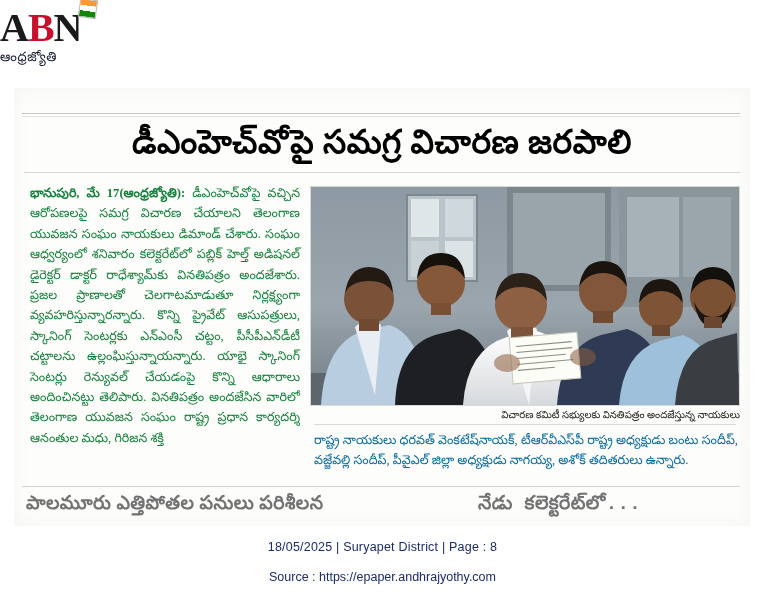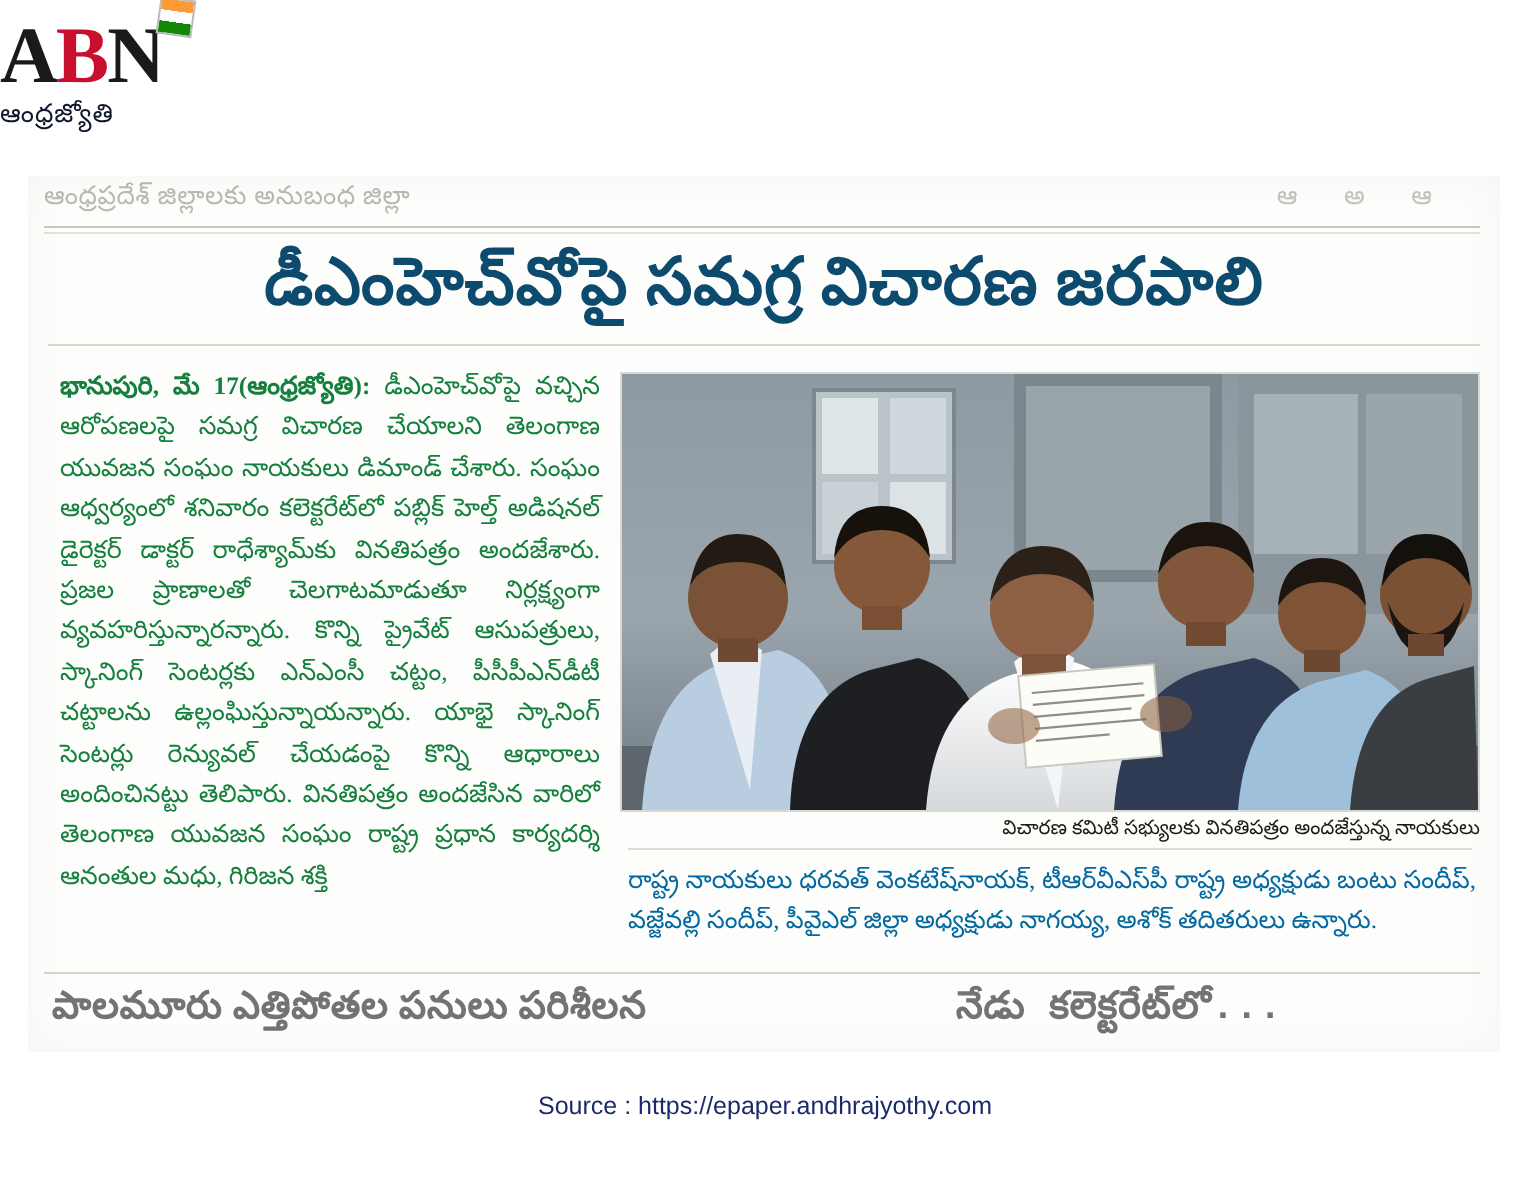--- a/index.html
+++ b/index.html
@@ -117,21 +117,21 @@
   
   .headline {
     position: absolute;
     top: 34px;
     left: 0;
     width: 736px;
     text-align: center;
     font-family: "Liberation Serif", serif;
     font-weight: bold;
     font-size: 33px;
-    color: #0c4a6e;
+    color: #000000;
     letter-spacing: 0.5px;
     line-height: 1.25;
     white-space: nowrap;
   }
   .rule-under-head {
     position: absolute;
     top: 84px;
     left: 10px;
     width: 716px;
     height: 1px;
@@ -241,44 +241,40 @@
     text-align: center;
     font-family: "Liberation Sans", sans-serif;
   }
   .footer .line1 {
     font-size: 12.5px;
     color: #1b2a6b;
     font-weight: normal;
     letter-spacing: 0.2px;
   }
   .footer .line2 {
-    margin-top: 6px;
+    margin-top: 16px;
     font-size: 12.5px;
     color: #1b2a6b;
   }
 </style>
 </head>
 <body>
 
 <div class="page">
 
   <div class="logo-wrap">
     <div class="logo-main">
       <span>A</span><span class="red">B</span><span>N</span>
       <span class="logo-flag"></span>
     </div>
     <div class="logo-sub">ఆంధ్రజ్యోతి</div>
   </div>
 
   <div class="clip">
 
-    <div class="faded-top">
-      <span>ఆంధ్రప్రదేశ్‌ జిల్లాలకు అనుబంధ జిల్లా</span>
-      <span class="right-dots">ఆ      అ      ఆ</span>
-    </div>
     <div class="rule-top"></div>
     <div class="rule-top-2"></div>
 
     <div class="headline">డీఎంహెచ్‌వోపై సమగ్ర విచారణ జరపాలి</div>
     <div class="rule-under-head"></div>
 
     <div class="col-left">
       <p><span class="dateline">భానుపురి, మే 17(ఆంధ్రజ్యోతి):</span><span> డీఎంహెచ్‌వోపై వచ్చిన ఆరోపణలపై సమగ్ర విచారణ చేయాలని తెలంగాణ యువజన సంఘం నాయకులు డిమాండ్‌ చేశారు. సంఘం ఆధ్వర్యంలో శనివారం కలెక్టరేట్‌లో పబ్లిక్‌ హెల్త్‌ అడిషనల్‌ డైరెక్టర్‌ డాక్టర్‌ రాధేశ్యామ్‌కు వినతిపత్రం అందజేశారు. ప్రజల ప్రాణాలతో చెలగాటమాడుతూ నిర్లక్ష్యంగా వ్యవహరిస్తున్నారన్నారు. కొన్ని ప్రైవేట్‌ ఆసుపత్రులు, స్కానింగ్‌ సెంటర్లకు ఎన్‌ఎంసీ చట్టం, పీసీపీఎన్‌డీటీ చట్టాలను ఉల్లంఘిస్తున్నాయన్నారు. యాభై స్కానింగ్‌ సెంటర్లు రెన్యువల్‌ చేయడంపై కొన్ని ఆధారాలు అందించినట్టు తెలిపారు. వినతిపత్రం అందజేసిన వారిలో తెలంగాణ యువజన సంఘం రాష్ట్ర ప్రధాన కార్యదర్శి ఆనంతుల మధు, గిరిజన శక్తి</span></p>
     </div>
 
@@ -381,16 +377,17 @@
     </div>
 
     <div class="rule-bot"></div>
     <div class="faded-bottom">
       <span>పాలమూరు ఎత్తిపోతల పనులు పరిశీలన</span>
       <span class="fb-right">నేడు కలెక్టరేట్‌లో...</span>
     </div>
   </div>
 
   <div class="footer">
+    <div class="line1">18/05/2025  |  Suryapet District  |  Page : 8</div>
     <div class="line2">Source : https://epaper.andhrajyothy.com</div>
   </div>
 
 </div>
 
 </body></html>

